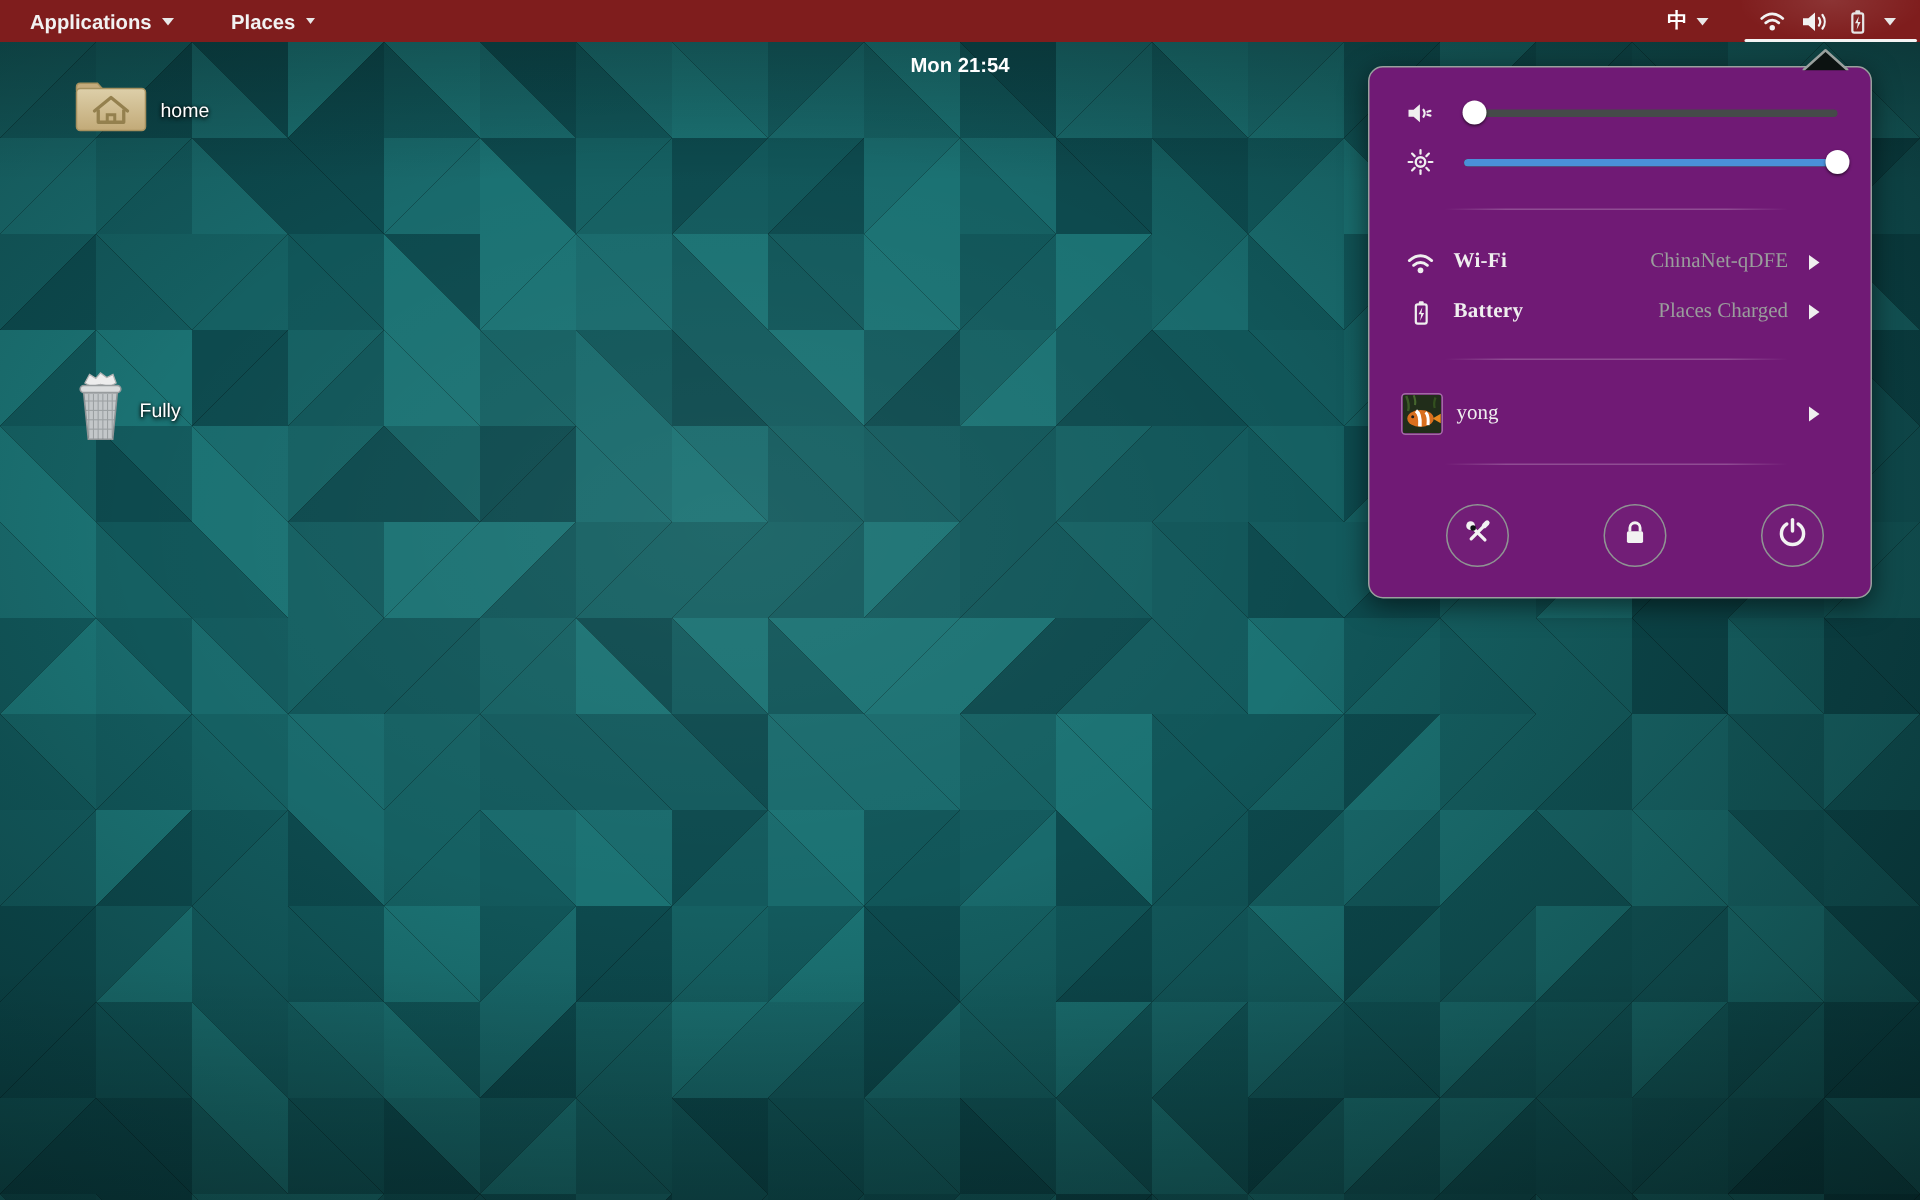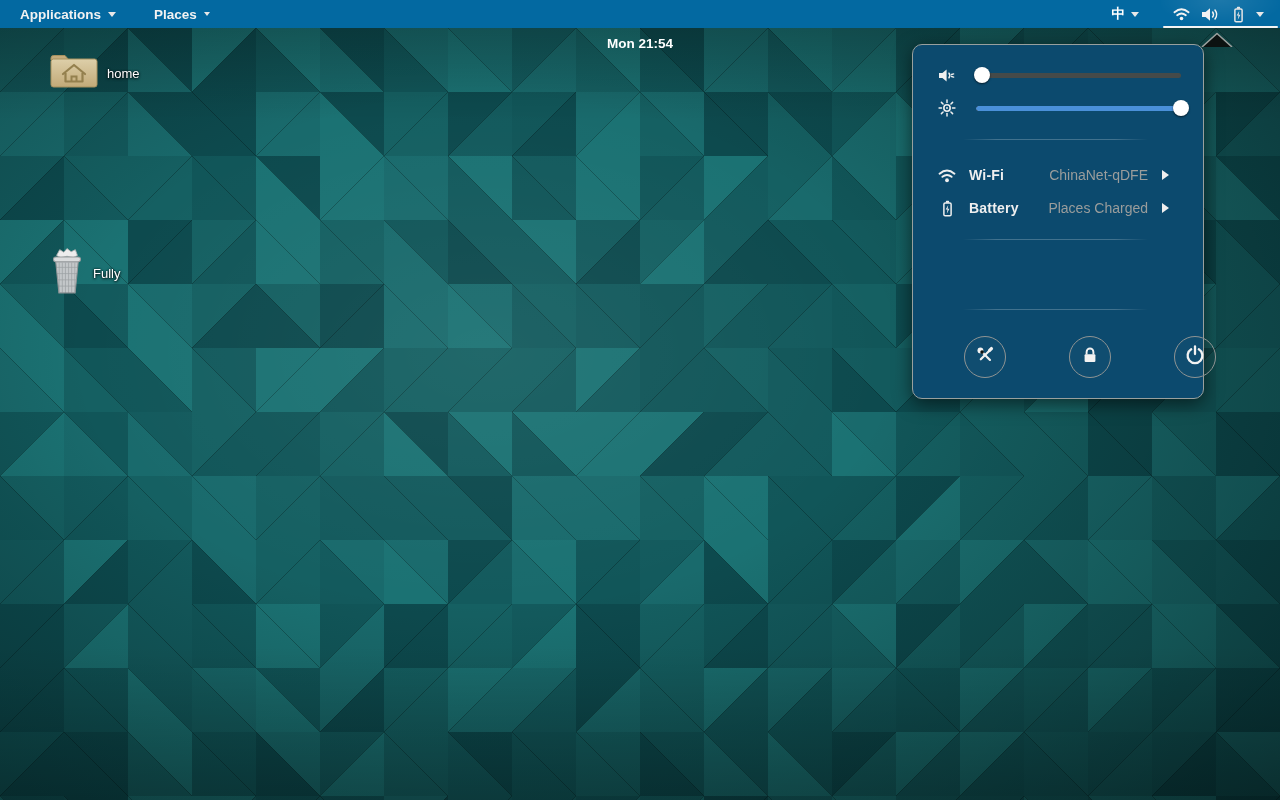--- a/index.html
+++ b/index.html
@@ -1,21 +1,21 @@
 <!DOCTYPE html>
 <html><head>
 <meta charset="utf-8">
 <style>
   * { margin:0; padding:0; box-sizing:border-box; }
   html,body { width:1280px; height:800px; overflow:hidden; background:#000;
               font-family:"Liberation Sans", sans-serif; }
   .screen { position:relative; width:1280px; height:800px; overflow:hidden; }
 
   
-  .topbar { position:absolute; left:0; top:0; right:0; height:28px; background:#0369a1;
+  .topbar { position:absolute; left:0; top:0; right:0; height:28px; background:#7f1d1d;
             color:#fff; z-index:60; display:flex; align-items:center; }
   .tb-left { display:flex; align-items:center; height:100%; padding-left:8px; }
   .tb-item { display:flex; align-items:center; gap:7px; height:100%; padding:0 12px;
              font-size:13.5px; font-weight:bold; color:#f2f2f2; cursor:default; }
   .chev-down { width:0; height:0; border-left:4px solid transparent;
                border-right:4px solid transparent; border-top:5px solid #e8e8e8; }
   .tb-clock { position:absolute; left:50%; top:0; transform:translateX(-50%); height:100%;
               display:flex; align-items:center; font-size:13.5px; font-weight:bold; padding:0 10px;margin-top:29px; }
   .tb-right { position:absolute; right:0; top:0; height:100%; display:flex; align-items:center; }
   .tb-im { display:flex; align-items:center; gap:6px; height:100%; padding:0 10px; margin-right:12px;
@@ -35,23 +35,23 @@
         radial-gradient(1150px 720px at 38% 42%, rgba(255,255,255,0.05) 0%, rgba(0,0,0,0.0) 35%, rgba(0,10,10,0.28) 70%, rgba(0,8,8,0.55) 100%),
         linear-gradient(180deg, rgba(0,0,0,0.18) 0%, rgba(0,0,0,0) 12%, rgba(0,0,0,0) 80%, rgba(0,0,0,0.22) 100%); }
 
   .desk-icon { position:absolute; width:84px; display:flex; align-items:center;
                gap:5px; cursor:default; }
   .desk-icon .label { font-size:13px; color:#fff; text-shadow:0 1px 3px rgba(0,0,0,0.95), 0 0 2px rgba(0,0,0,0.8); }
   .di-home { left:46px; top:20px; }
   .di-trash { left:46px; top:218px; }
 
   
-  .sysmenu { position:absolute; left:912px; top:44px; width:292px; height:355px;
-             background:#0c4a6e; border:1.5px solid #99a09e; border-radius:10px;
-             box-shadow:0 5px 18px rgba(0,0,0,0.55); z-index:70; }
+  .sysmenu { position:absolute; left:912px; top:44px; width:336px; height:355px;
+             background:#701a75; border:1.5px solid #99a09e; border-radius:10px;
+             box-shadow:0 5px 18px rgba(0,0,0,0.55); z-index:70;font-family:Liberation Serif, serif; }
   .sysmenu .arrow-svg { position:absolute; top:-13.5px; left:288px; }
 
   .menu-row { position:absolute; left:22px; right:22px; display:flex; align-items:center; }
   .mi { width:24px; display:flex; align-items:center; justify-content:center; flex:0 0 24px; }
 
   .row-volume { top:58px; height:32px; top:14px; }
   .row-brightness { top:47px; height:32px; }
   .slider { position:relative; height:16px; margin-left:17px; width:264px; cursor:pointer; }
   .slider-track { position:absolute; left:0; right:0; top:6px; height:4.5px; border-radius:3px;
                   background:#454a49; overflow:hidden; }
@@ -779,20 +779,37 @@
           <polygon points="6.7,4.6 4.3,9 6,9 5.3,13 7.8,8.2 6.1,8.2" fill="#efefef"></polygon>
         </svg>
       </span>
       <span class="menu-label">Battery</span>
       <span class="menu-status">Places Charged</span>
       <span class="submenu-arrow"></span>
     </div>
 
     <div class="sep sep2"></div>
 
+    <div class="menu-row row-user">
+      <span class="avatar">
+        <svg width="26" height="26" viewBox="0 0 26 26">
+          <rect width="26" height="26" fill="#212d1a"></rect>
+          <path d="M2.5 1 q2.5 6 1.2 10" stroke="#3c5a28" stroke-width="1.6" fill="none"></path>
+          <path d="M7.5 0.5 q1.5 4 0.8 6.5" stroke="#47682f" stroke-width="1.4" fill="none"></path>
+          <path d="M22 2 q-1.5 4 -0.5 7" stroke="#33501f" stroke-width="1.5" fill="none"></path>
+          <path d="M20 16 l5.5 -3.2 v6.4 z" fill="#e8871f"></path>
+          <ellipse cx="12" cy="16" rx="8.8" ry="5.6" fill="#d96f1e"></ellipse>
+          <path d="M9 10.8 q3.2 2.2 2.6 10.4" stroke="#fff" stroke-width="2.4" fill="none"></path>
+          <path d="M15.4 11.8 q2.2 2.2 1.6 8.6" stroke="#fff" stroke-width="2" fill="none"></path>
+          <circle cx="6.8" cy="14.8" r="1" fill="#1c1c1c"></circle>
+        </svg>
+      </span>
+      <span class="user-name">yong</span>
+      <span class="submenu-arrow"></span>
+    </div>
 
     <div class="sep sep3"></div>
 
     <div class="menu-row row-actions">
       <div class="action-btn ab-settings">
         <span>
           <svg width="22" height="22" viewBox="0 0 24 24">
             <g stroke="#f2f2f2" stroke-width="2.4" stroke-linecap="round">
               <path d="M7.4 16.6 L17 7"></path>
               <path d="M8.8 8.8 L17.4 17.4"></path>

